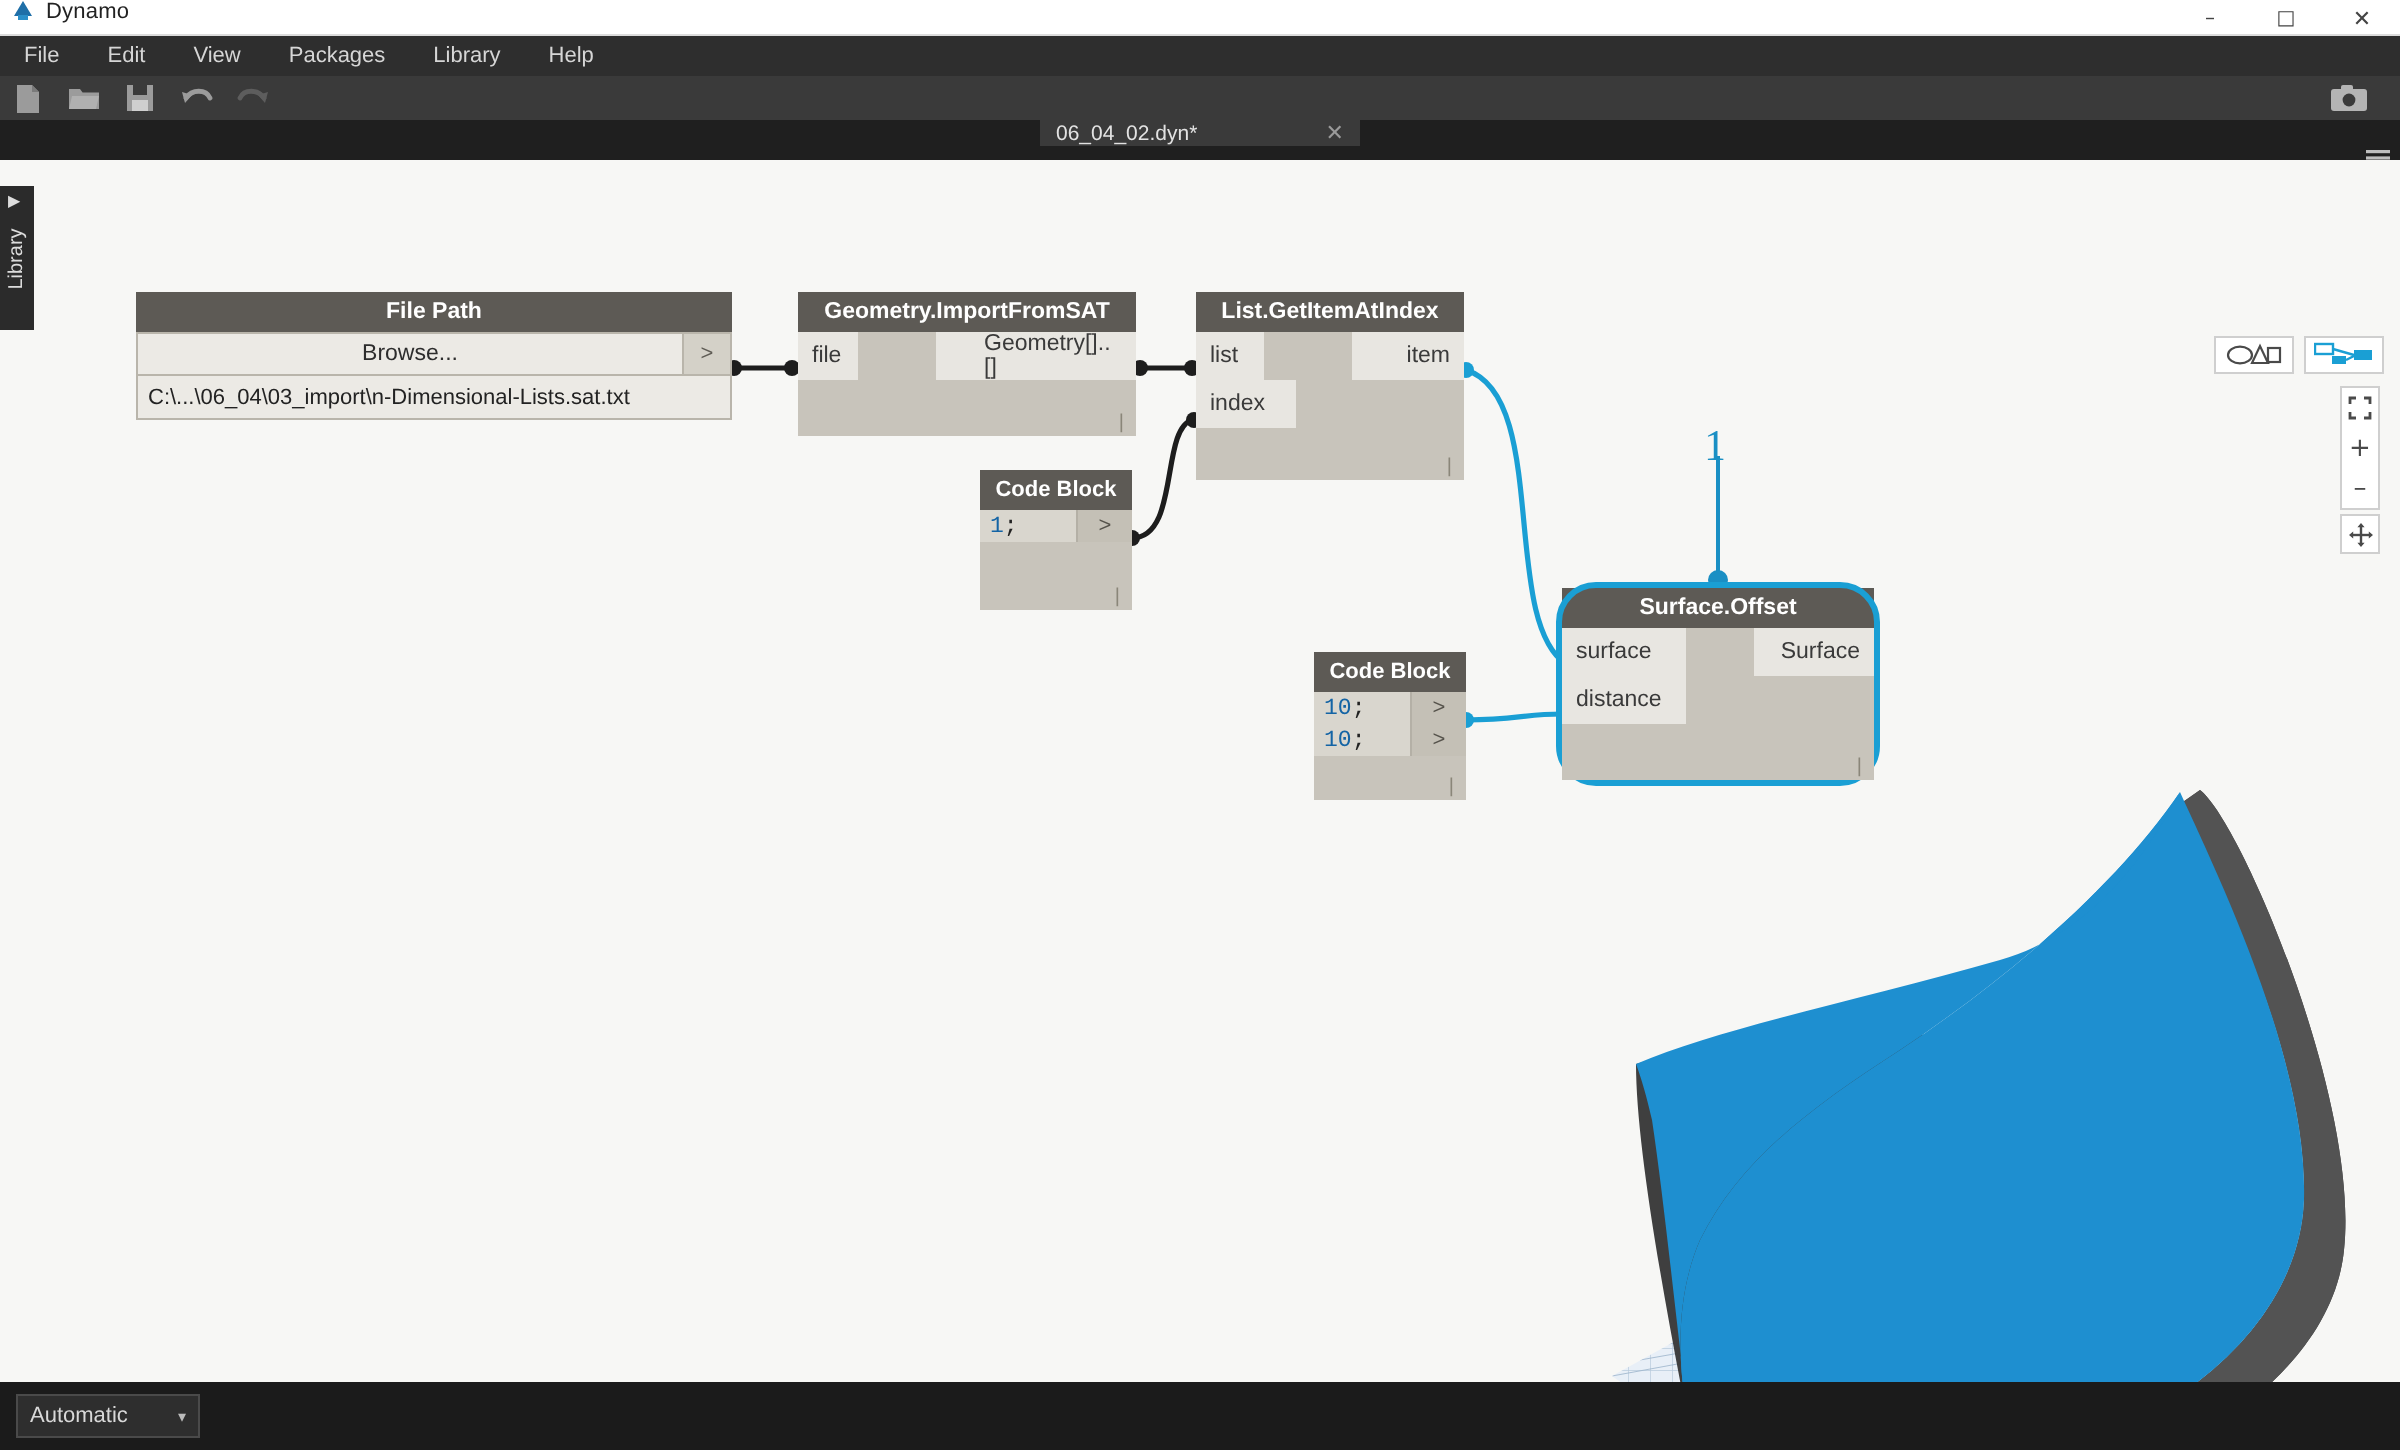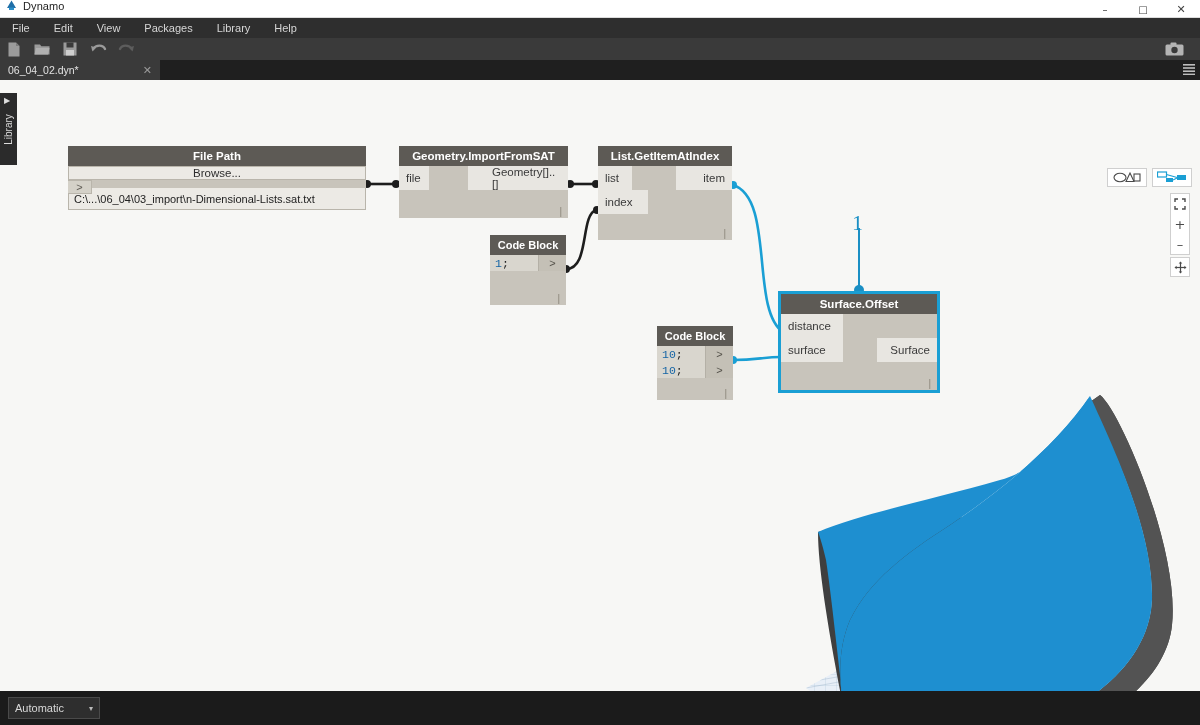--- a/index.html
+++ b/index.html
@@ -50,21 +50,21 @@
   .tb-icon {
     width: 28px; height: 22px; display: flex; align-items: center;
     justify-content: center;
   }
   .tb-icon svg { display: block; }
   .tb-right { margin-left: auto; margin-right: 12px; display: flex; align-items: center; }
 
   
   .tabstrip {
     position: absolute; top: 60px; left: 0; width: 1200px; height: 20px;
-    background: #1f1f1f; display: flex; align-items: center;
+    background: #1f1f1f; display: flex; align-items: center; flex-direction: column;
   }
   .tab {
     width: 160px; height: 20px; background: #3a3a3a;
     display: flex; align-items: center; padding: 0 8px;
   }
   .tab-label { font-size: 10.5px; color: #e2e2e2; }
   .tab-close { margin-left: auto; font-size: 11px; color: #9a9a9a; font-family: "DejaVu Sans", sans-serif; }
   .tabstrip .hamburger { margin-left: auto; margin-right: 4px; }
 
   
@@ -82,21 +82,21 @@
   .library-tab span {
     font-size: 10px; color: #dcdcdc;
     transform: rotate(-90deg); white-space: nowrap;
   }
   .library-arrow {
     position: absolute; top: 96px; left: 4px; z-index: 41;
     color: #ddd; font-size: 8px; font-family: "DejaVu Sans", sans-serif;
   }
 
   
-  .node { position: absolute; z-index: 20; }
+  .node { position: absolute; z-index: 20; border-radius: 17px; }
   .node-header {
     background: #5d5a55; color: #ffffff; font-weight: bold;
     font-size: 11.5px; text-align: center; line-height: 20px; height: 20px;
     white-space: nowrap; overflow: hidden;
   }
   .node-body { background: #c8c4bb; position: relative; }
   .port-row { display: flex; height: 24px; align-items: stretch; }
   .port-in {
     background: #e8e6e1; color: #3a3a3a; font-size: 11.5px;
     display: flex; align-items: center; padding-left: 7px;
@@ -108,21 +108,21 @@
   }
   .port-spacer { flex: 1; }
   .node-foot { height: 16px; position: relative; }
   .node-foot::after {
     content: "|"; position: absolute; right: 6px; bottom: 1px;
     font-size: 10px; color: #8a8679;
   }
   .node.selected { outline: 3px solid #1a9fd4; }
 
   
-  .browse-row { display: flex; height: 22px; flex-direction: column; }
+  .browse-row { display: flex; height: 22px; }
   .browse-btn {
     flex: 1; background: #eceae5; color: #2d2d2d; font-size: 11.5px;
     display: flex; align-items: center; justify-content: center;
     border: 1px solid #b9b5ab;
   }
   .chev-btn {
     width: 24px; background: #d4d1c8; border: 1px solid #b9b5ab;
     border-left: none; color: #5f5c55; font-size: 11px;
     display: flex; align-items: center; justify-content: center;
   }
@@ -432,27 +432,27 @@
           <div class="cb-out">&gt;</div>
         </div>
         <div class="node-foot" style="height:22px;"></div>
       </div>
     </div>
 
     <div class="node selected" style="left:781px; top:214px; width:156px;">
       <div class="node-header">Surface.Offset</div>
       <div class="node-body">
         <div class="port-row">
-          <div class="port-in" style="width:62px;">distance</div>
-          <div class="port-spacer"></div>
-        </div>
-        <div class="port-row">
           <div class="port-in" style="width:62px;">surface</div>
           <div class="port-spacer"></div>
           <div class="port-out" style="width:60px;">Surface</div>
+        </div>
+        <div class="port-row">
+          <div class="port-in" style="width:62px;">distance</div>
+          <div class="port-spacer"></div>
         </div>
         <div class="node-foot" style="height:28px;"></div>
       </div>
     </div>
 
     <div class="vp-toggles">
       <div class="vp-toggle">
         <svg width="28" height="13" viewBox="0 0 28 13">
           <ellipse cx="7" cy="6.5" rx="6" ry="4.2" fill="none" stroke="#4a4a4a" stroke-width="1.1"></ellipse>
           <path d="M13 10.5 L17 2 L21 10.5 Z" fill="none" stroke="#4a4a4a" stroke-width="1.1"></path>

